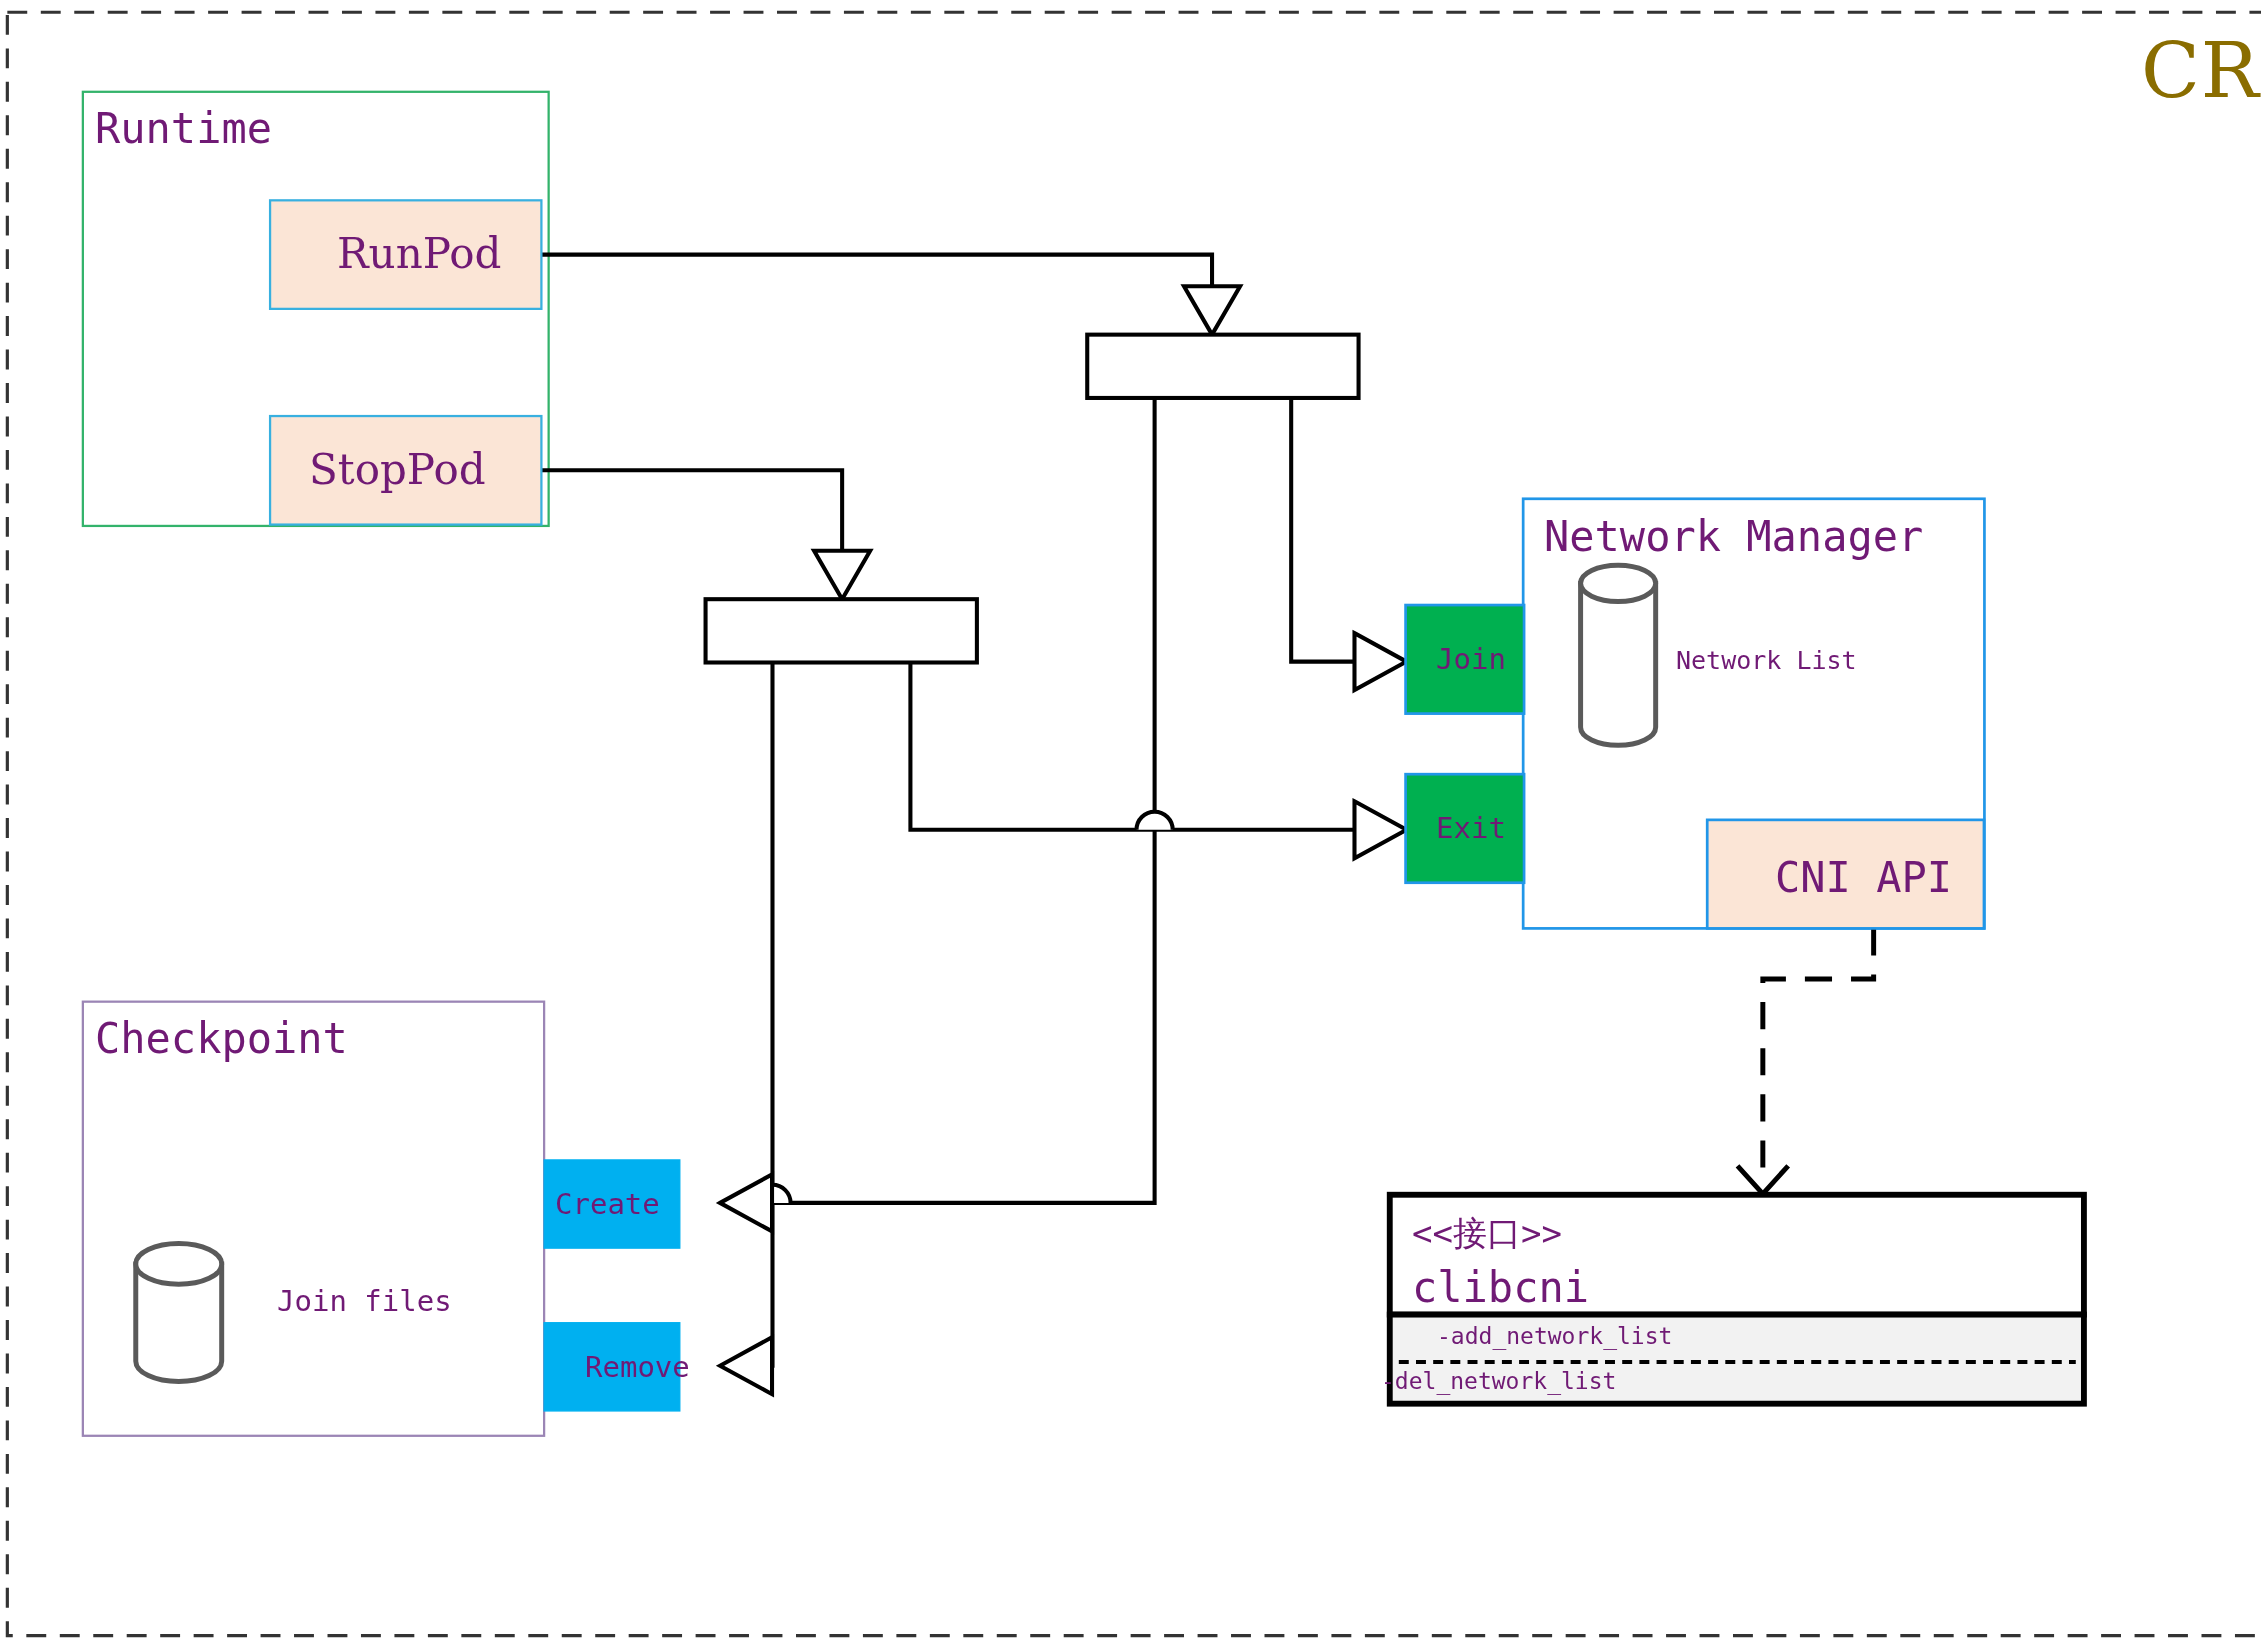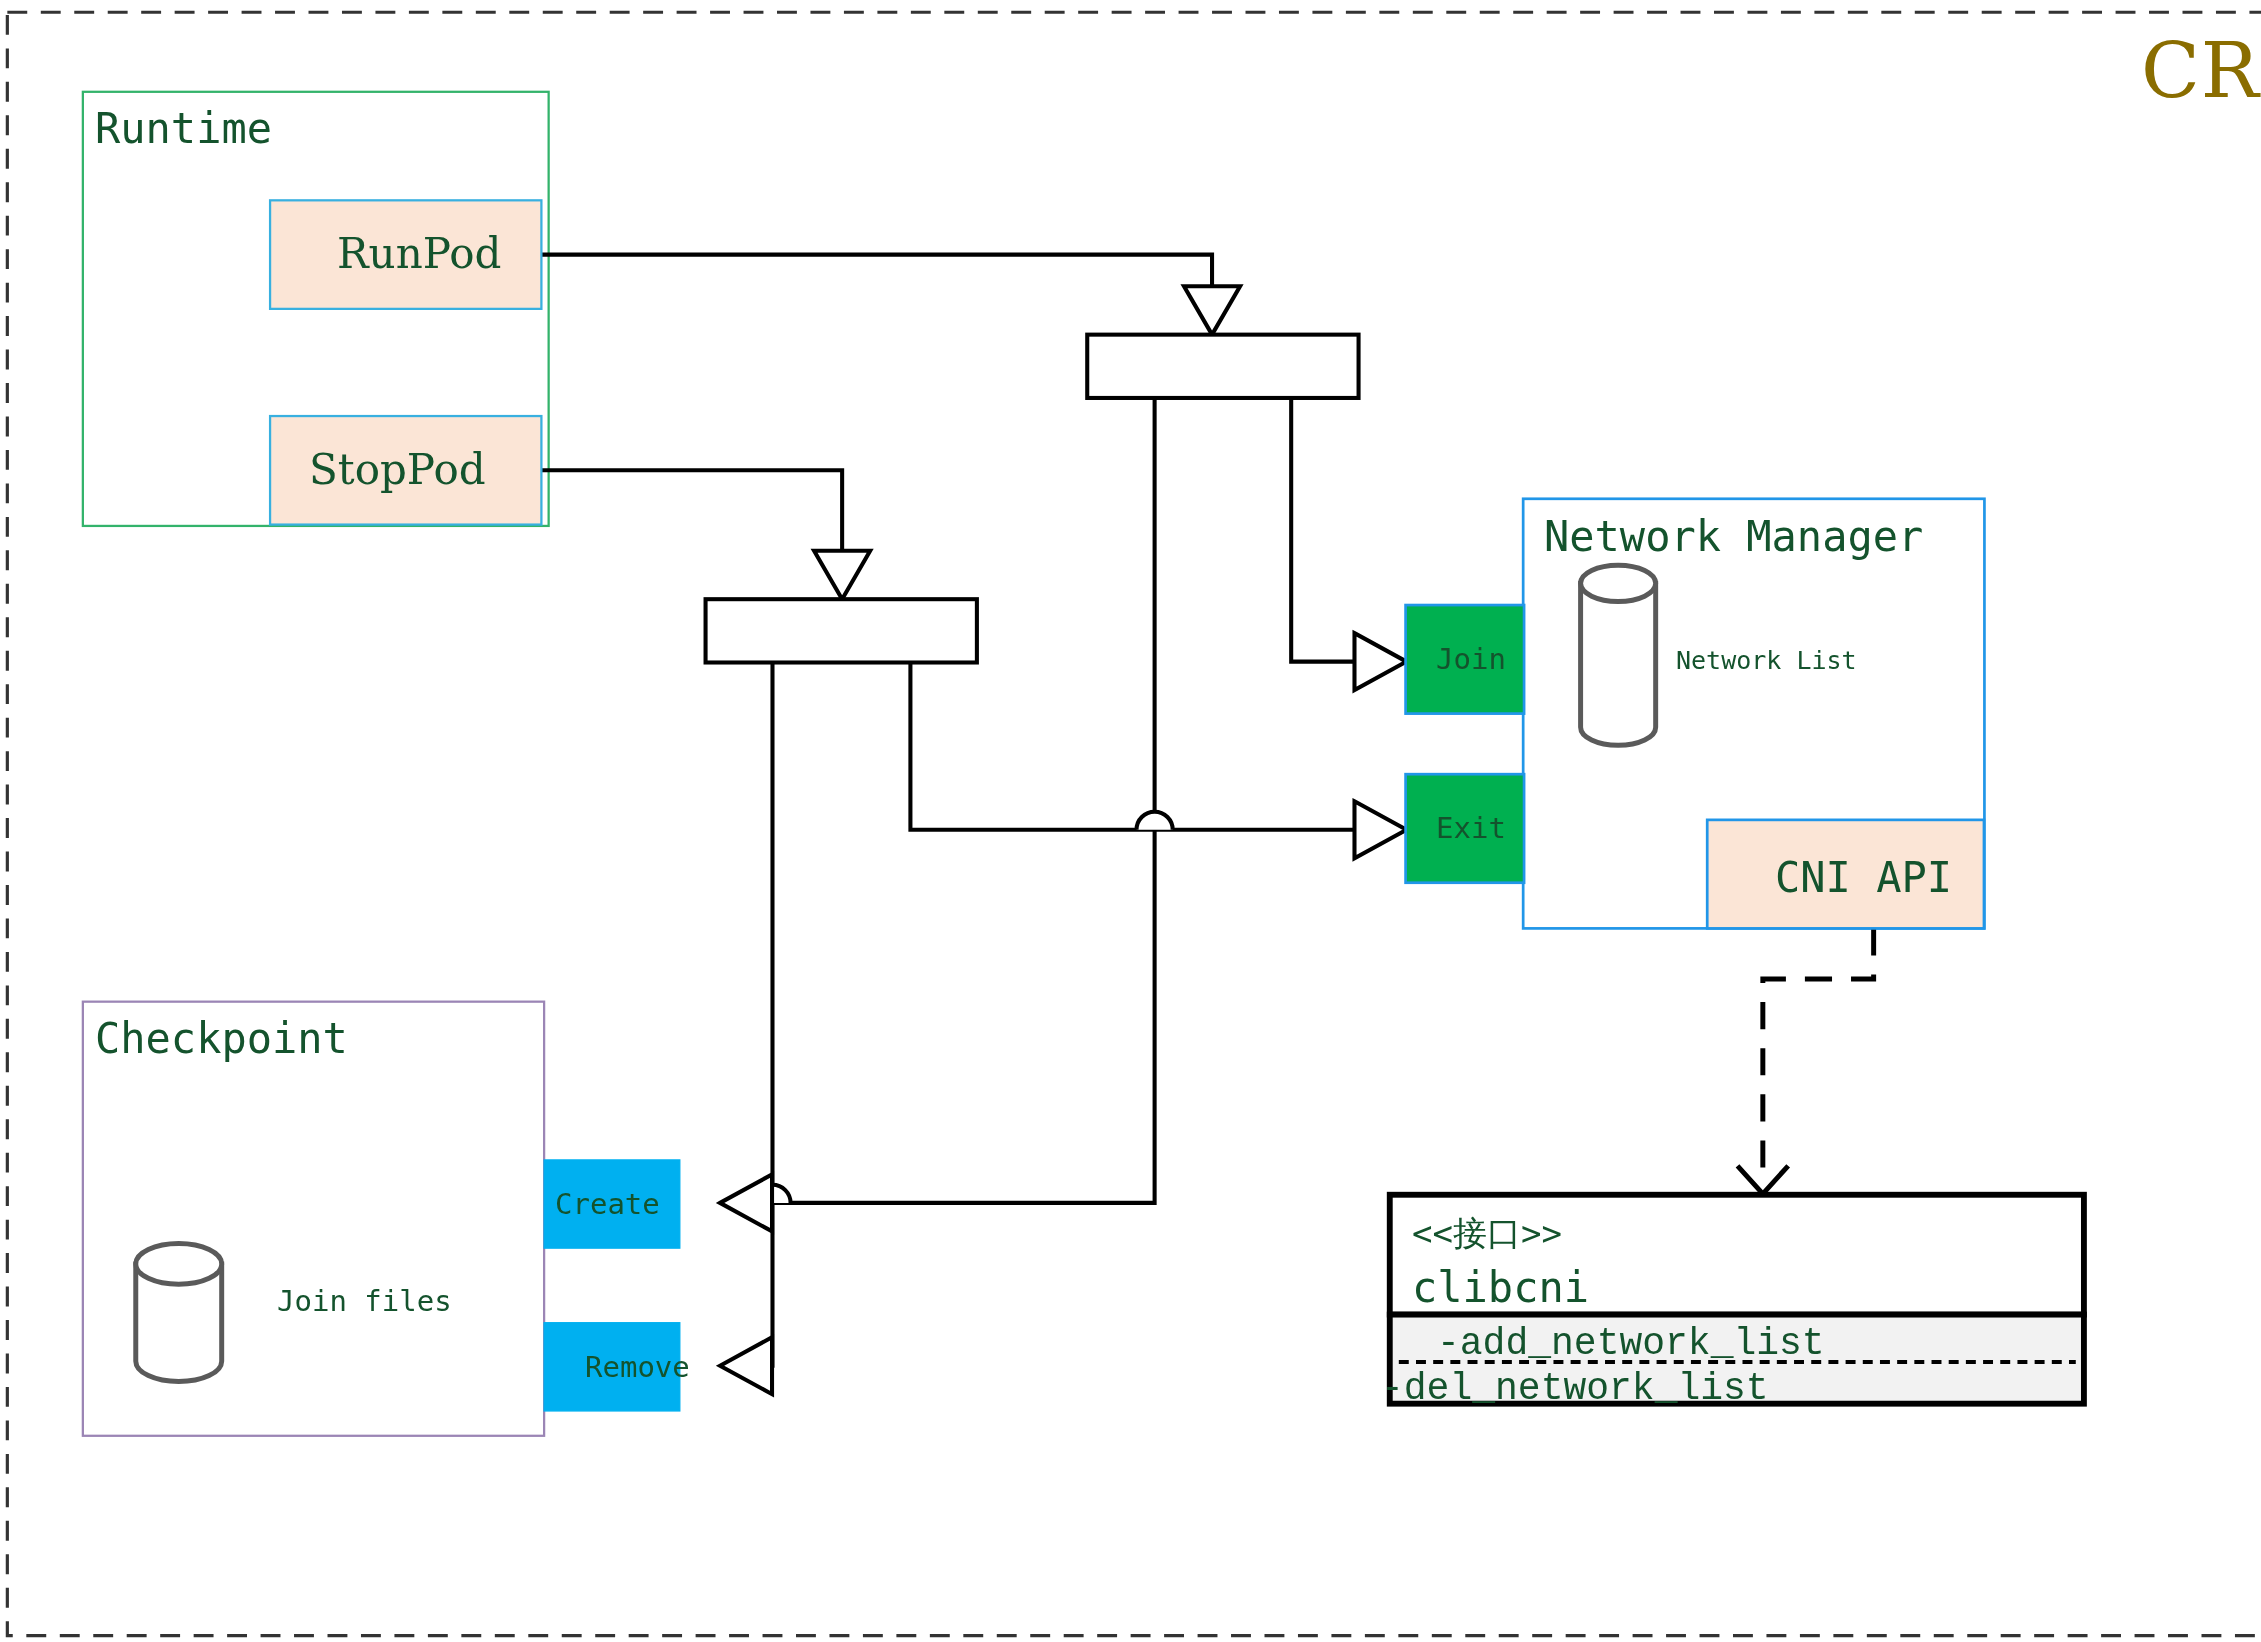--- a/index.html
+++ b/index.html
@@ -17,39 +17,39 @@
   }
   #diagram-svg {
     position: absolute;
     left: 0; top: 0;
     width: 2335px;
     height: 1642px;
   }
   .lbl {
     position: absolute;
     white-space: pre;
-    color: #14532d;
+    color: #701a75;
     font-family: "DejaVu Serif", serif;
     line-height: 1;
   }
   .mono {
     font-family: "DejaVu Sans Mono", monospace;
   }
   .cri-title {
     font-family: "DejaVu Serif", serif;
     font-size: 77px;
     letter-spacing: 0.9px;
   }
   .grp-title { font-size: 42px; }
   .box-title { font-size: 42px; }
   .small-mono { font-size: 29px; }
   .mid-mono { font-size: 25px; }
   .iface-stereo { font-size: 34px; }
   .iface-name { font-size: 42px; }
-  .iface-method { font-size: 38px; font-family: Liberation Mono, monospace; }
+  .iface-method { font-size: 23px; }
 </style>
 </head>
 <body>
 
 <div id="stage">
 
   <svg id="diagram-svg" viewBox="0 0 5163 3631">
     <defs>
       <marker id="hollowTri" markerWidth="14" markerHeight="12" refX="13" refY="6" orient="auto" markerUnits="strokeWidth">
         <path d="M0,0.7 L13,6 L0,11.3 z" fill="#ffffff" stroke="#000000" stroke-width="1.4"></path>

